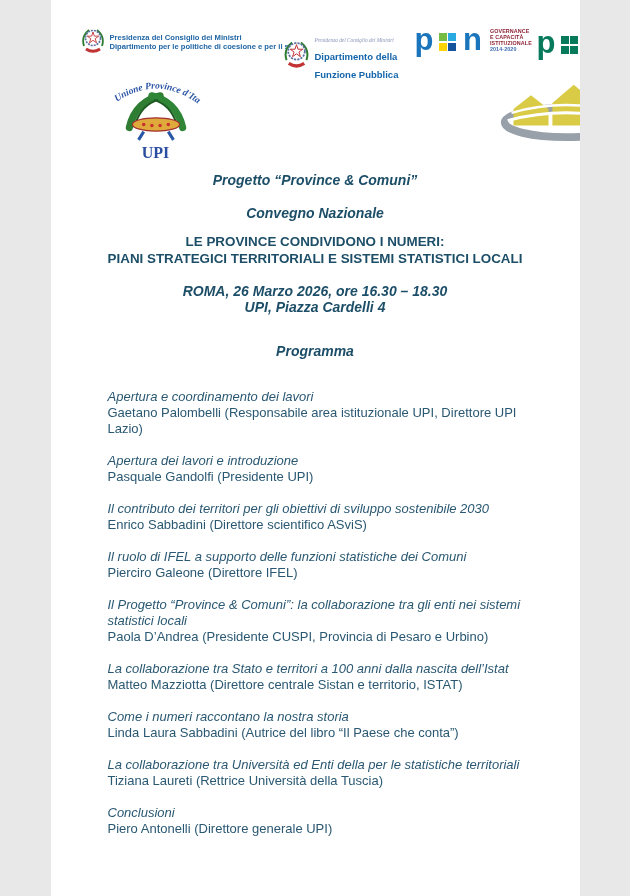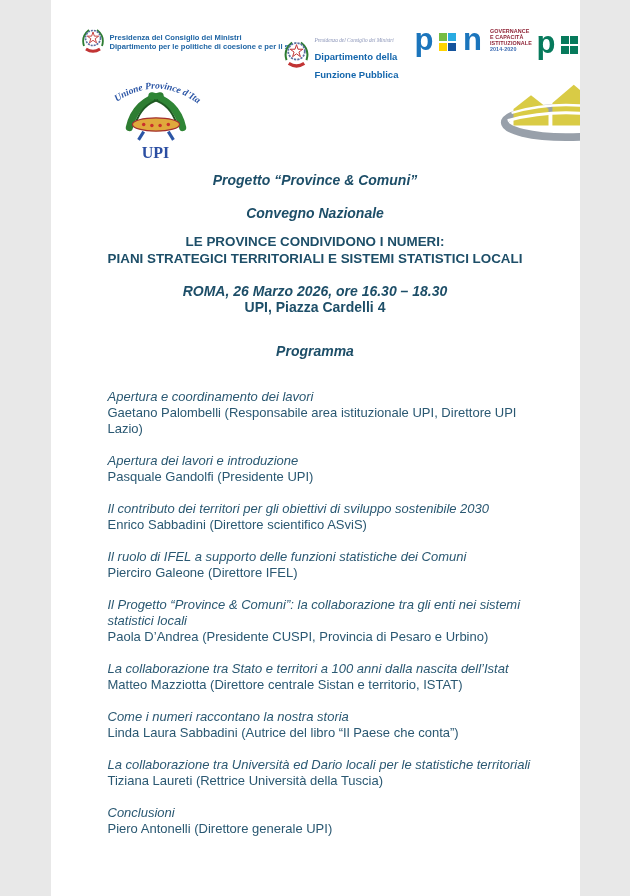--- a/index.html
+++ b/index.html
@@ -31,21 +31,21 @@
   .poc-caption{font-size:5.8px;line-height:6.8px;font-weight:700;color:#077A5C;margin-left:4px;}
   .logo-upi{left:52px;top:64px;display:block;}
   .logo-dome{left:446px;top:72px;display:block;}
   
   .title-block{padding-top:172px;text-align:center;color:#1D4E68;font-weight:700;}
   .title-block p{margin:0;font-size:14px;line-height:16px;}
   .t-project{font-style:italic;margin-bottom:17px !important;}
   .t-event{font-style:italic;margin-bottom:13px !important;}
   .t-heading{line-height:16.5px !important;margin-bottom:16px !important;font-size:13.4px !important;}
   .t-date{font-style:italic;}
-  .t-venue{margin-bottom:28px !important;}
+  .t-venue{font-style:italic;margin-bottom:28px !important;}
   .t-section{font-style:italic;margin-bottom:30px !important;}
   
   .program{padding:0 40px 0 57px;}
   .program .item{margin-bottom:16px;}
   .program .item p{margin:0;font-size:13px;line-height:16px;}
   .p-title{font-style:italic;}
   .p-speaker{}
 </style>
 </head>
 <body>
@@ -189,21 +189,21 @@
     </div>
     <div class="item">
       <p class="p-title">La collaborazione tra Stato e territori a 100 anni dalla nascita dell’Istat</p>
       <p class="p-speaker">Matteo Mazziotta (Direttore centrale Sistan e territorio, ISTAT)</p>
     </div>
     <div class="item">
       <p class="p-title">Come i numeri raccontano la nostra storia</p>
       <p class="p-speaker">Linda Laura Sabbadini (Autrice del libro “Il Paese che conta”)</p>
     </div>
     <div class="item">
-      <p class="p-title">La collaborazione tra Università ed Dario locali per le statistiche territoriali</p>
+      <p class="p-title">La collaborazione tra Università ed Enti della per le statistiche territoriali</p>
       <p class="p-speaker">Tiziana Laureti (Rettrice Università della Tuscia)</p>
     </div>
     <div class="item">
       <p class="p-title">Conclusioni</p>
       <p class="p-speaker">Piero Antonelli (Direttore generale UPI)</p>
     </div>
   </div>
 
 </div>
 

